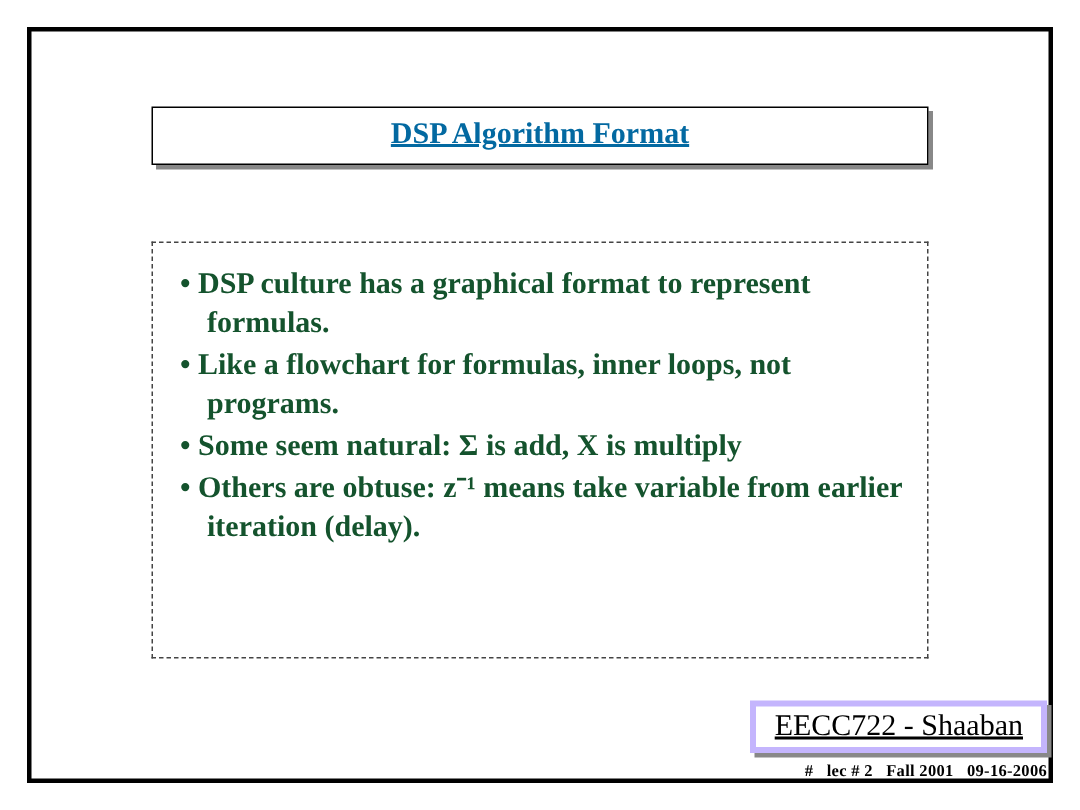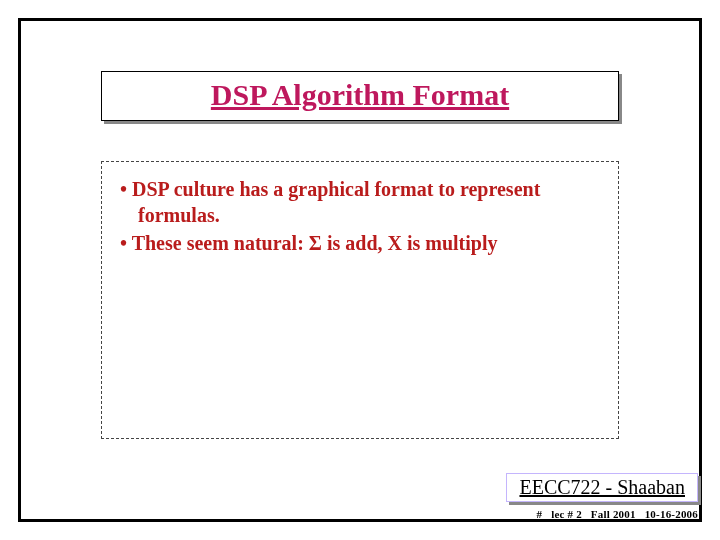--- a/index.html
+++ b/index.html
@@ -24,55 +24,55 @@
     top: 50px;
     left: 80px;
     right: 80px;
     border: 1px solid #000;
     box-shadow: 3px 3px 0 #888;
     background: #fff;
     padding: 6px 10px 8px 10px;
     text-align: center;
   }
   .title-box h1 {
-    font-size: 30px;
+    font-size: 20px;
     font-weight: bold;
     text-decoration: underline;
-    color: #be185d;
+    color: #0369a1;
   }
   .content-box {
     position: absolute;
     top: 140px;
     left: 80px;
     right: 80px;
     bottom: 80px;
     border: 1px dashed #444;
     background: #fff;
     padding: 14px 10px;
   }
   .content-box ul {
     list-style: none;
     font-size: 20px;
     font-weight: bold;
     line-height: 1.3;
-    color: #b91c1c;
+    color: #14532d;
   }
   .content-box li {
     padding-left: 26px;
     text-indent: -18px;
     margin-bottom: 2px;
   }
   .content-box li::before {
     content: "• ";
   }
   .course-box {
     position: absolute;
     right: 22px;
     bottom: 38px;
-    border: 1px solid #c4b5fd;
+    border: 4px solid #c4b5fd;
     box-shadow: 3px 3px 0 #888;
     background: #fff;
     padding: 2px 12px;
     font-size: 20px;
     font-weight: normal;
     text-decoration: underline;
   }
   .footer-line {
     position: absolute;
     right: 22px;
@@ -88,26 +88,28 @@
 
 <div class="slide-frame">
 
   <div class="title-box">
     <h1>DSP Algorithm Format</h1>
   </div>
 
   <div class="content-box">
     <ul>
       <li>DSP culture has a graphical format to represent formulas.</li>
-      <li>These seem natural: Σ  is add, X is multiply</li>
+      <li>Like a flowchart for formulas, inner loops, not programs.</li>
+      <li>Some seem natural: Σ  is add, X is multiply</li>
+      <li>Others are obtuse: z⁻¹ means take variable from earlier iteration (delay).</li>
     </ul>
   </div>
 
 </div>
 
 <div class="course-box">EECC722 - Shaaban</div>
 
 <div class="footer-line">
   <span>#</span>
   <span>lec # 2</span>
   <span>Fall 2001</span>
-  <span>10-16-2006</span>
+  <span>09-16-2006</span>
 </div>
 
 </body></html>

